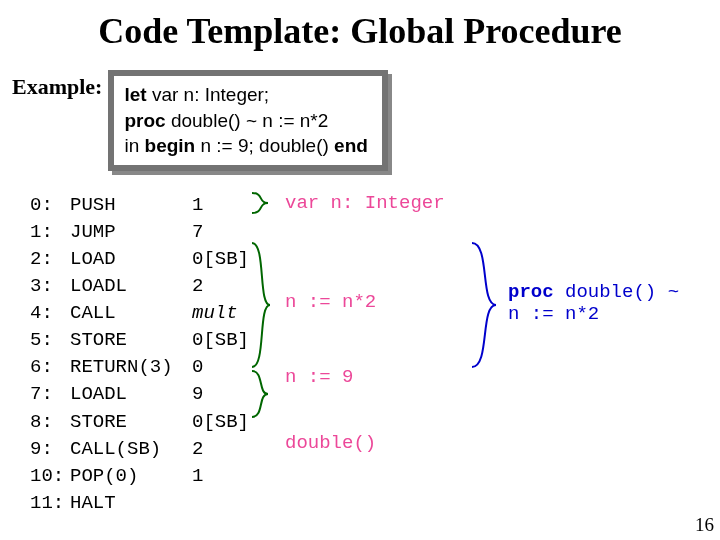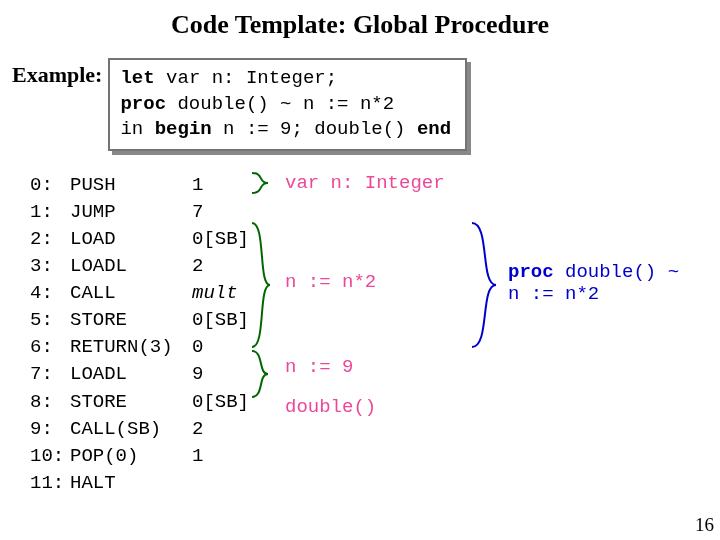--- a/index.html
+++ b/index.html
@@ -7,42 +7,42 @@
     padding: 0;
     width: 720px;
     height: 540px;
     background: #ffffff;
     font-family: "Times New Roman", serif;
     position: relative;
     overflow: hidden;
   }
   .title {
     text-align: center;
-    font-size: 26px;
+    font-size: 36px;
     font-weight: bold;
     margin-top: 10px;
     margin-bottom: 18px;
   }
   .example-row {
     display: flex;
     align-items: flex-start;
     margin-left: 12px;
   }
   .example-label {
     font-size: 22px;
     font-weight: bold;
     margin-right: 6px;
     margin-top: 4px;
     text-align: right;
   }
   .code-box {
-    border: 2px solid #737373;
+    border: 6px solid #737373;
     box-shadow: 4px 4px 0 #888;
     padding: 6px 14px 6px 10px;
-    font-family: Liberation Mono, monospace;
+    font-family: Liberation Sans, sans-serif;
     font-size: 19px;
     line-height: 1.35;
     background: #fff;
   }
   .kw { font-weight: bold; }
   .lower {
     position: relative;
     margin-top: 20px;
   }
   .instr-table {
@@ -165,23 +165,23 @@
   <div class="anno green" style="left:285px; top:1px;">var n: Integer</div>
 
   <svg class="brace" style="left:250px; top:50px;" width="30" height="128">
     <path d="M2,2 C16,2 8,64 20,64 C8,64 16,126 2,126" stroke="#006600" stroke-width="2" fill="none"></path>
   </svg>
   <div class="anno green" style="left:285px; top:100px;">n := n*2</div>
 
   <svg class="brace" style="left:250px; top:178px;" width="30" height="50">
     <path d="M2,2 C14,2 8,25 18,25 C8,25 14,48 2,48" stroke="#006600" stroke-width="2" fill="none"></path>
   </svg>
-  <div class="anno green" style="left:285px; top:185px;">n := 9</div>
+  <div class="anno green" style="left:285px; top:175px;">n := 9</div>
 
-  <div class="anno green" style="left:285px; top:225px;">double()</div>
+  <div class="anno green" style="left:285px; top:241px;">double()</div>
 
   <svg class="brace" style="left:470px; top:50px;" width="34" height="128">
     <path d="M2,2 C20,2 10,64 26,64 C10,64 20,126 2,126" stroke="#0000cc" stroke-width="2" fill="none"></path>
   </svg>
   <div class="anno blue" style="left:508px; top:90px;">
     <span class="kw">proc</span><span> double() ~</span><br>
     <span>  n := n*2</span>
   </div>
 
 </div>

